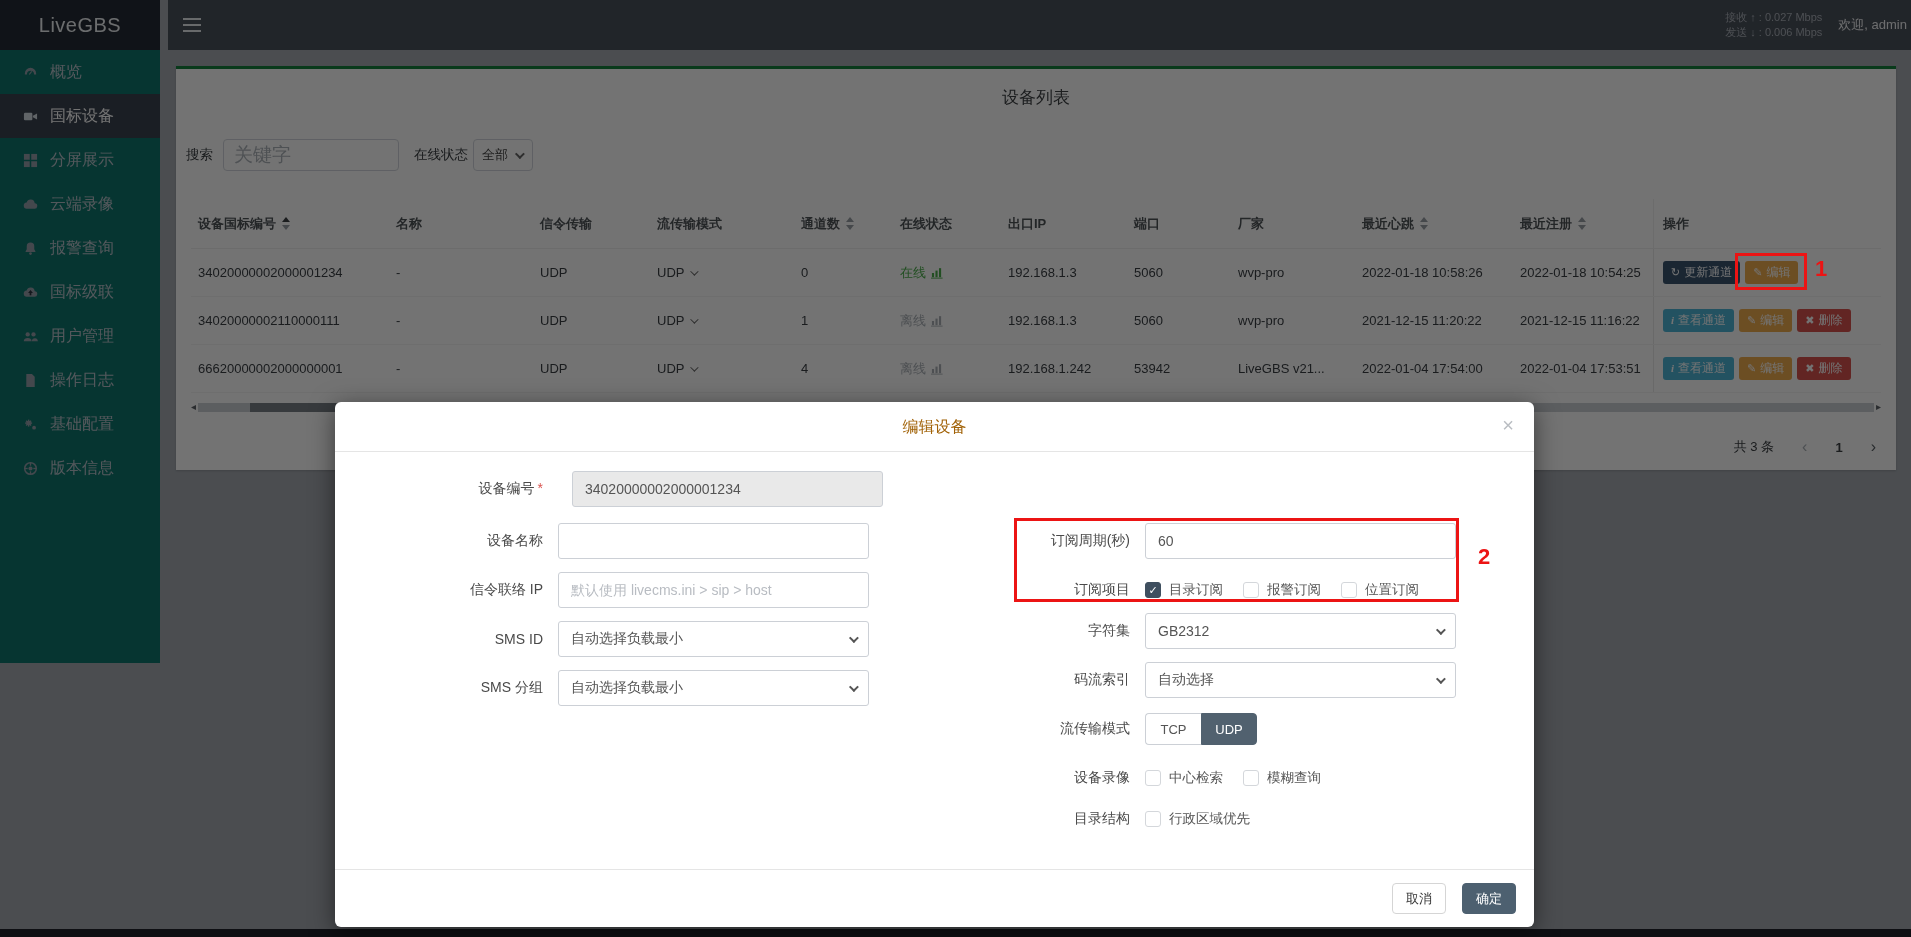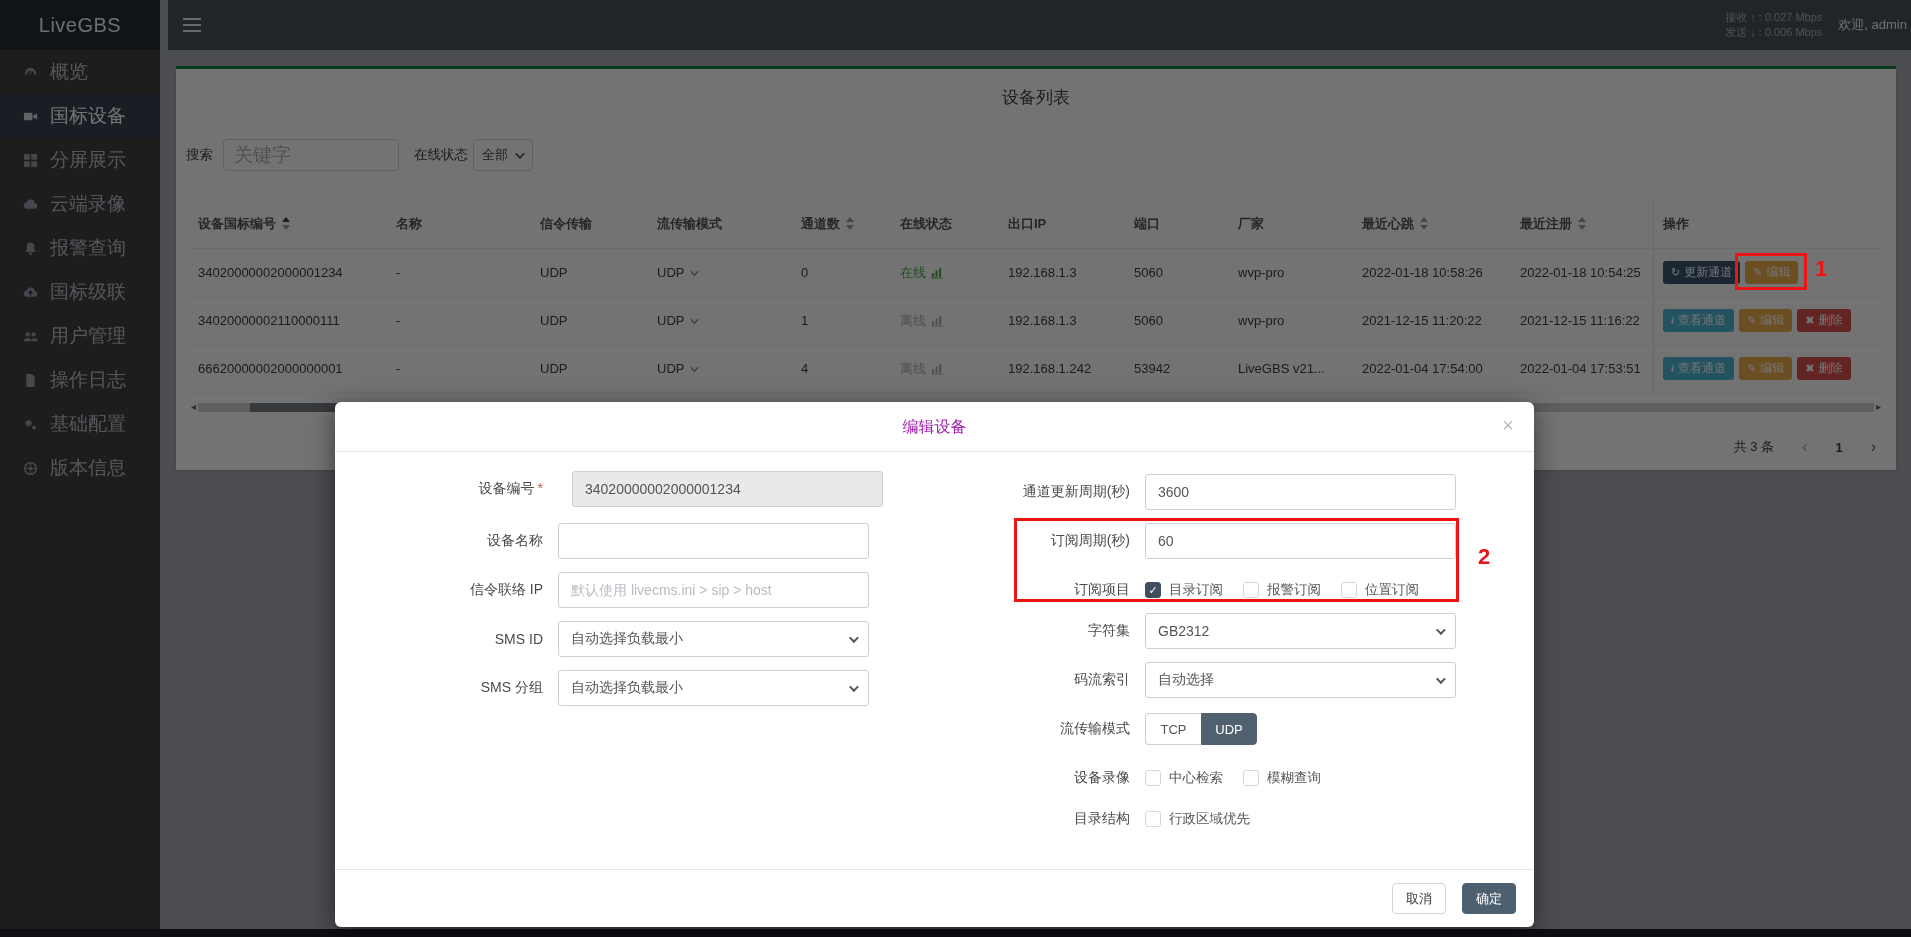--- a/index.html
+++ b/index.html
@@ -1,22 +1,22 @@
 <!DOCTYPE html>
 <html><head>
 <meta charset="utf-8">
 <style>
   * { margin:0; padding:0; box-sizing:border-box; }
   html,body { width:1911px; height:937px; overflow:hidden; }
   body { font-family:"Liberation Sans","DejaVu Sans",sans-serif; background:#a6abb2; position:relative; }
 
   
-  .sidebar { position:absolute; left:0; top:0; width:160px; height:937px; background:#404040; z-index:1; }
+  .sidebar { position:absolute; left:0; top:0; width:160px; height:663px; background:#0f766e; z-index:1; }
   .logo { height:50px; background:#252b35; color:#eef1f4; font-size:20px; display:flex; align-items:center; justify-content:center; letter-spacing:.5px; }
-  .nav-item { height:44px; display:flex; align-items:center; padding-left:22px; color:#b9c2cb; font-size:19px; cursor:pointer; }
+  .nav-item { height:44px; display:flex; align-items:center; padding-left:22px; color:#b9c2cb; font-size:16px; cursor:pointer; }
   .nav-item .ic { width:16px; height:16px; margin-right:12px; display:inline-flex; align-items:center; justify-content:center; color:#97a1ac; }
   .nav-item.active { background:#3a4350; color:#ffffff; }
   .nav-item.active .ic { color:#d6dde4; }
   .ic svg { width:15px; height:15px; fill:currentColor; }
 
   .navbar { position:absolute; left:160px; top:0; width:1751px; height:50px; background:#4b525c; z-index:1;margin-left:8px; }
   .burger { position:absolute; left:15px; top:15px; width:22px; height:20px; display:flex; flex-direction:column; justify-content:center; gap:4px; cursor:pointer; }
   .burger i { display:block; width:18px; height:2px; background:#e7eaee; }
   .nav-right { position:absolute; right:8px; top:0; height:50px; display:flex; align-items:center; gap:16px; }
   .net-stats { text-align:right; font-size:11px; color:#aab1b9; line-height:15px; }
@@ -70,21 +70,21 @@
   .pg-prev { color:#aab0b6; font-size:16px; cursor:pointer; }
   .pg-next { color:#5a6065; font-size:16px; cursor:pointer; }
   .pg-cur { font-weight:bold; cursor:pointer; }
 
   .window-edge { position:absolute; left:0; bottom:0; width:1911px; height:8px; background:#20232a; z-index:1; }
 
   
   .backdrop { position:absolute; inset:0; background:rgba(0,0,0,0.55); z-index:50; }
   .modal { position:absolute; left:335px; top:402px; width:1199px; height:525px; background:#fff; border-radius:6px; box-shadow:0 5px 25px rgba(0,0,0,.5); z-index:60; overflow:hidden; }
   .m-head { position:absolute; left:0; right:0; top:0; height:50px; border-bottom:1px solid #e5e5e5; }
-  .m-title { line-height:50px; text-align:center; font-size:16px; color:#a21caf; }
+  .m-title { line-height:50px; text-align:center; font-size:16px; color:#a16207; }
   .m-close { position:absolute; right:20px; top:13px; font-size:20px; color:#b9bdc2; cursor:pointer; line-height:1; }
   .m-row { position:absolute; height:36px; display:flex; align-items:center; font-size:14px; color:#4a4a4a; }
   .m-row-l { left:40px; } .m-row-r { left:612px; }
   .m-label { width:168px; text-align:right; }
   .m-row-r .m-label { width:183px; }
   .req { color:#d9534f; margin-left:3px; }
   .m-ctl { margin-left:15px; width:311px; height:36px; }
   .m-inp { width:100%; height:100%; border:1px solid #ccd0d6; border-radius:3px; padding:0 12px; font-size:14px; color:#555; font-family:inherit; }
   .m-inp::placeholder { color:#b8bcc2; }
   .m-inp:disabled { background:#e9e9e9; color:#555; }
@@ -494,24 +494,20 @@
   <div class="m-row m-row-l" style="top:268px;">
     <div class="m-label">SMS 分组</div>
     <div class="m-ctl">
         <div class="m-sel">
           <span>自动选择负载最小</span>
           <span class="chev"></span>
         </div>
       </div>
   </div>
 
-  <div class="m-row m-row-r" style="top:72px;">
-    <div class="m-label">通道更新周期(秒)</div>
-    <div class="m-ctl"><input class="m-inp" value="3600" style=""></div>
-  </div>
   <div class="m-row m-row-r" style="top:121px;">
     <div class="m-label">订阅周期(秒)</div>
     <div class="m-ctl"><input class="m-inp" value="60" style=""></div>
   </div>
   <div class="m-row m-row-r ck-row" style="top:176px;">
     <div class="m-label">订阅项目</div>
     <div class="ck-group">
       <span class="ck-item">
           <span class="ck-box checked">✓</span>
           <span>目录订阅</span>

